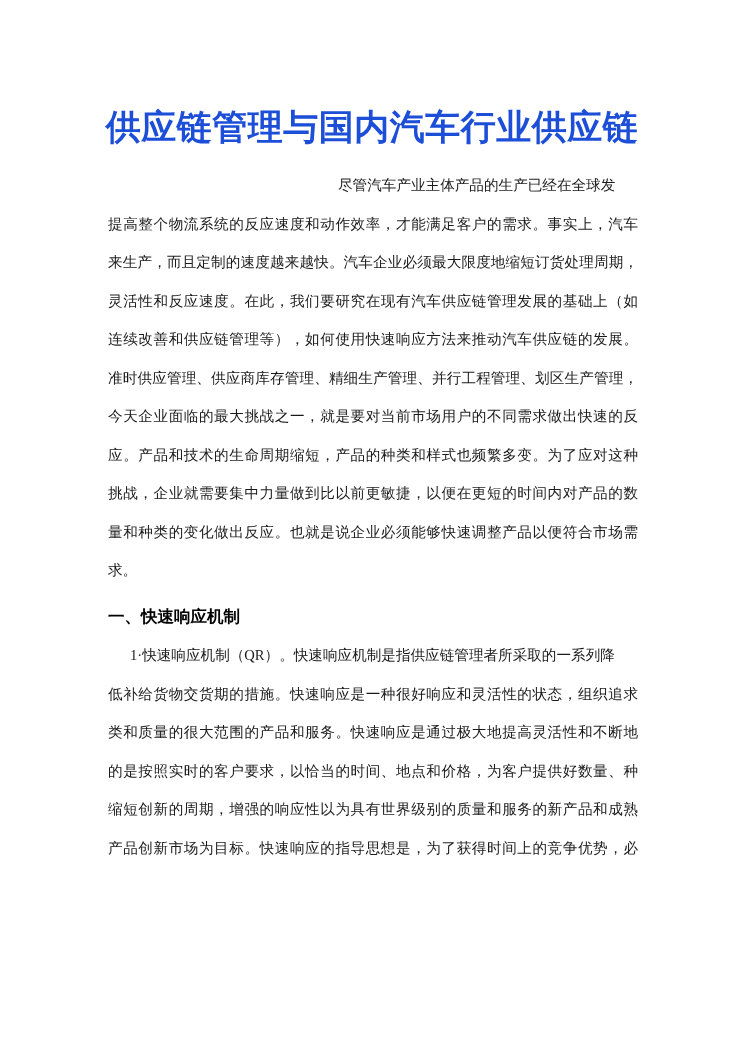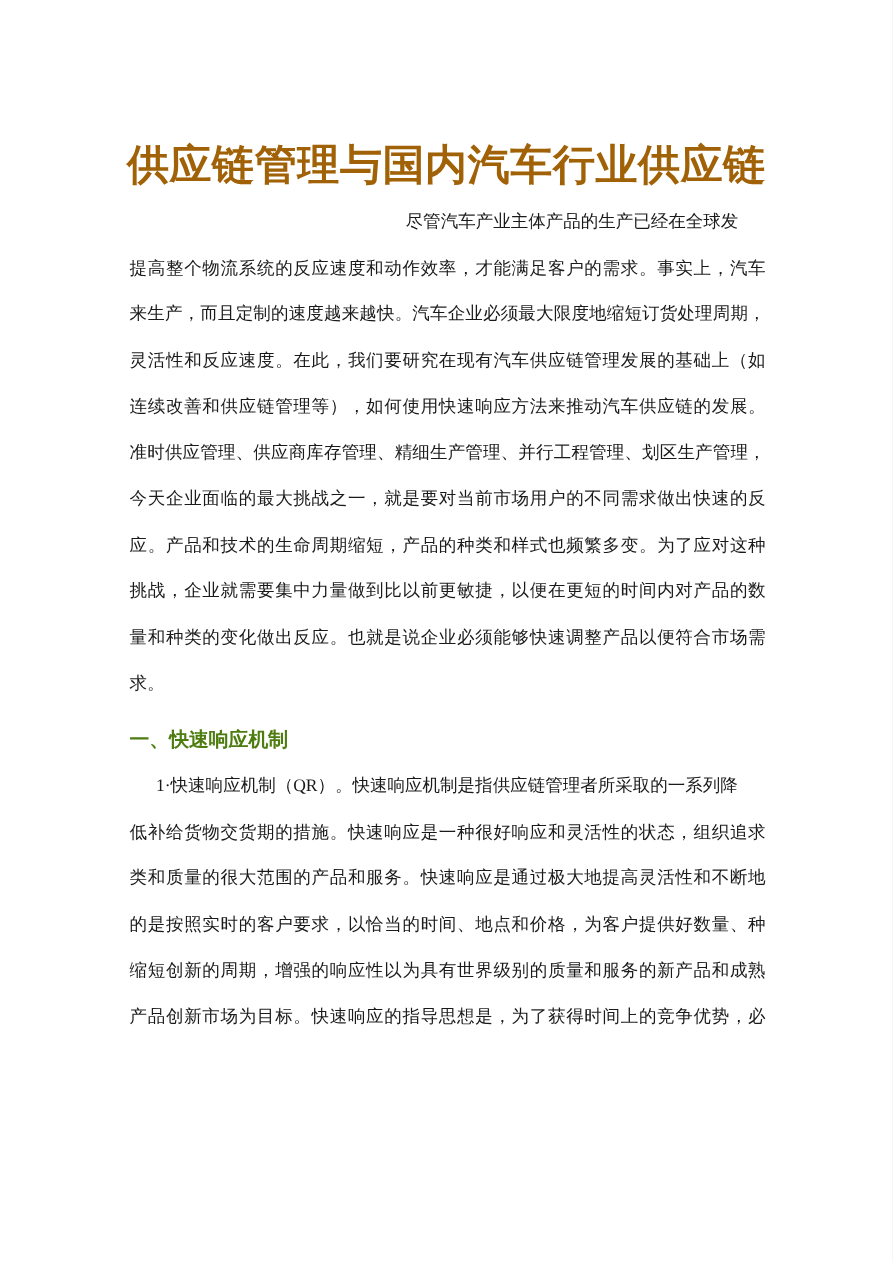--- a/index.html
+++ b/index.html
@@ -11,30 +11,30 @@
     position: relative;
     width: 744px;
     height: 1052px;
     background: #ffffff;
     overflow: hidden;
     font-family: "Liberation Serif", "DejaVu Serif", serif;
     color: #1a1a1a;
   }
   .doc-title {
     position: absolute;
-    top: 112px;
+    top: 102px;
     left: 0;
     width: 744px;
     margin: 0;
     text-align: center;
     font-size: 35px;
     line-height: 52px;
     font-weight: 700;
     letter-spacing: 0.5px;
-    color: #a16207;
+    color: #1d4ed8;
     white-space: nowrap;
   }
   .doc-body {
     position: absolute;
     top: 166px;
     left: 108px;
     width: 530px;
     font-size: 14.6px;
     font-family: Liberation Serif, serif;
   }
@@ -53,21 +53,21 @@
   .line.no-just {
     text-align: left;
     text-align-last: left;
   }
   .heading {
     margin-top: 8px;
     height: 38.5px;
     line-height: 38.5px;
     font-weight: 700;
     font-size: 16.5px;
-    color: #4d7c0f;
+    color: #000000;
   }
 </style>
 </head>
 <body>
 
 <div class="page">
   <h1 class="doc-title">供应链管理与国内汽车行业供应链</h1>
   <div class="doc-body">
       <div class="para">
         <div class="line no-just" style="padding-left: 230px;">尽管汽车产业主体产品的生产已经在全球发</div>

